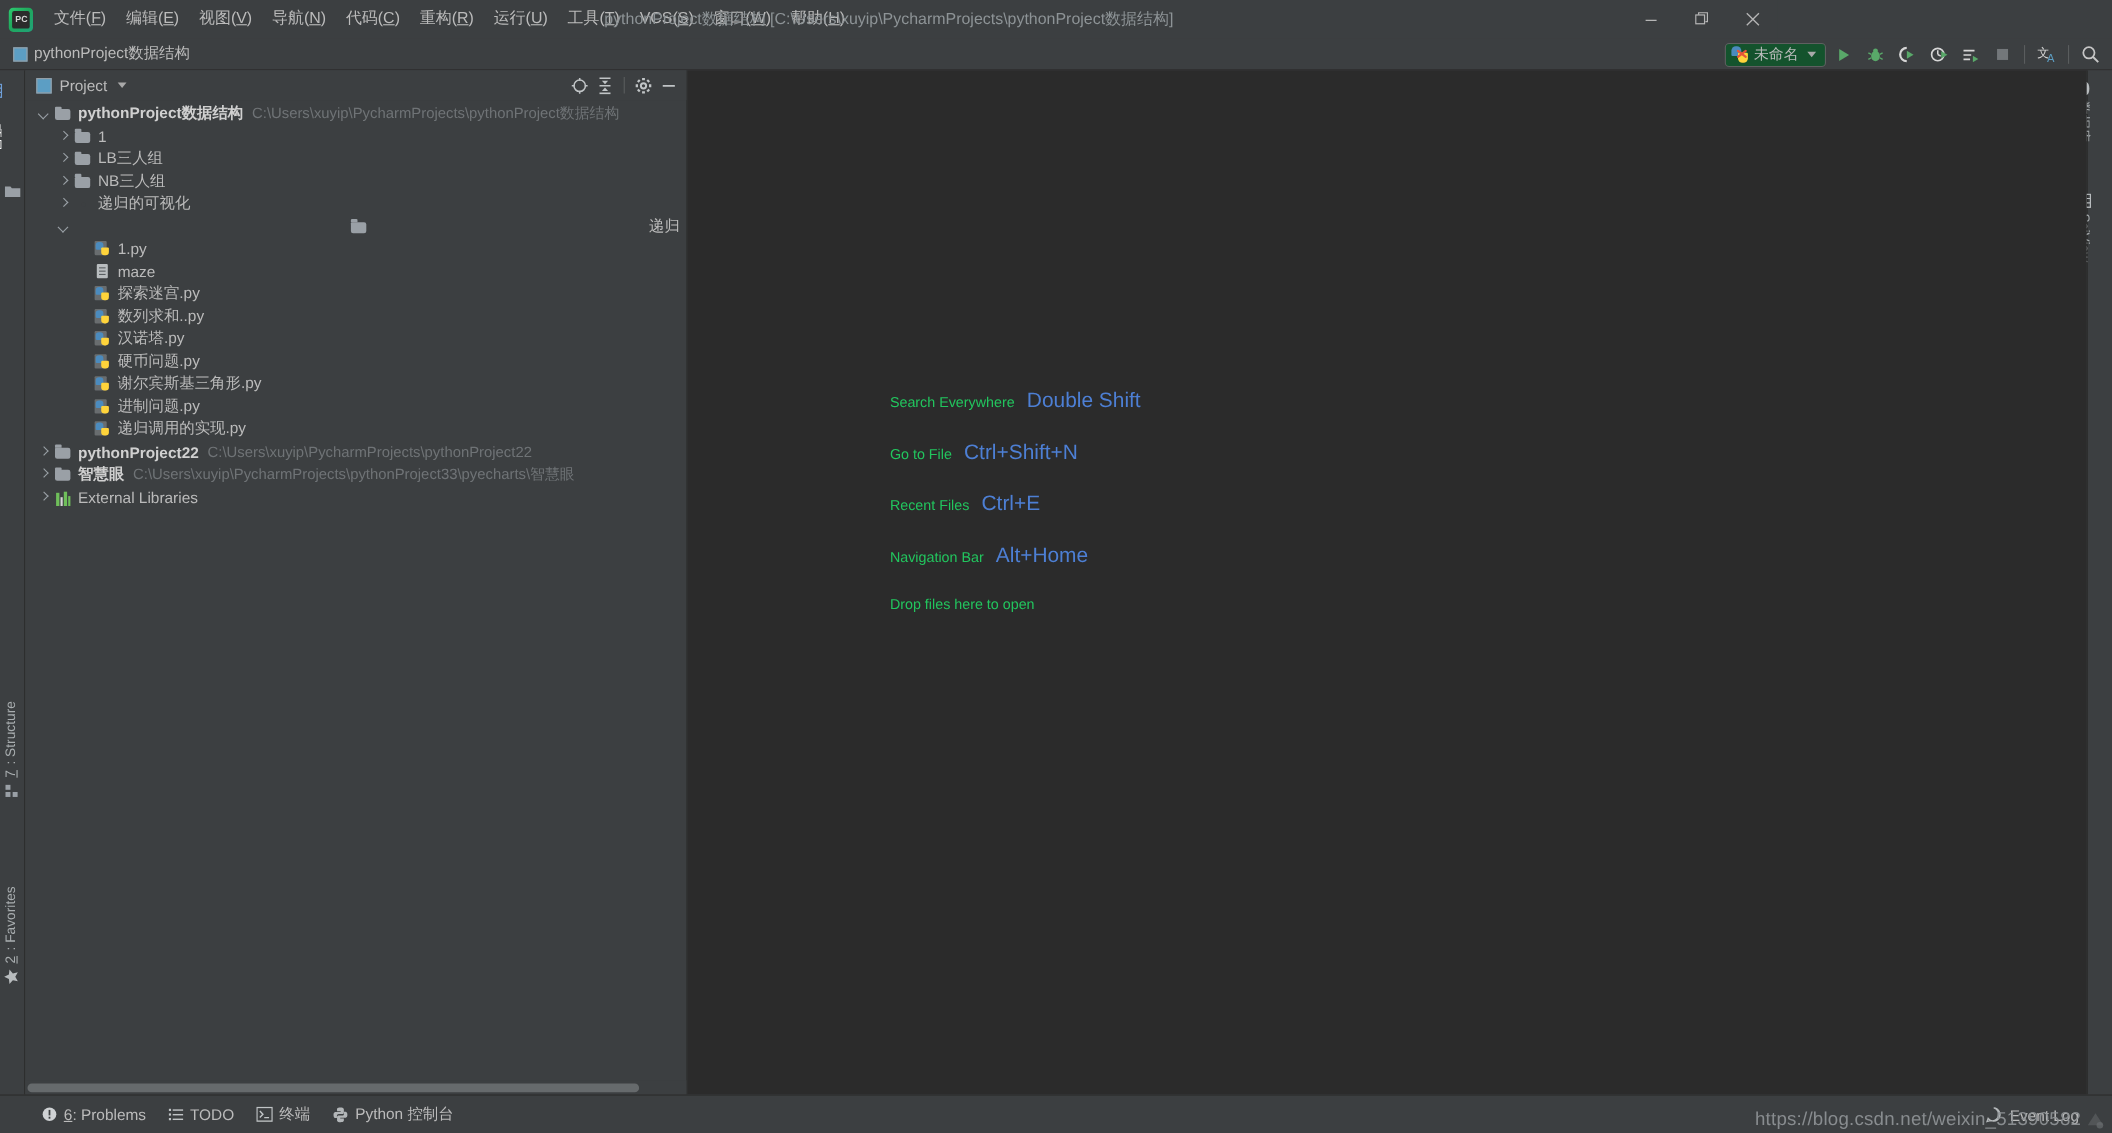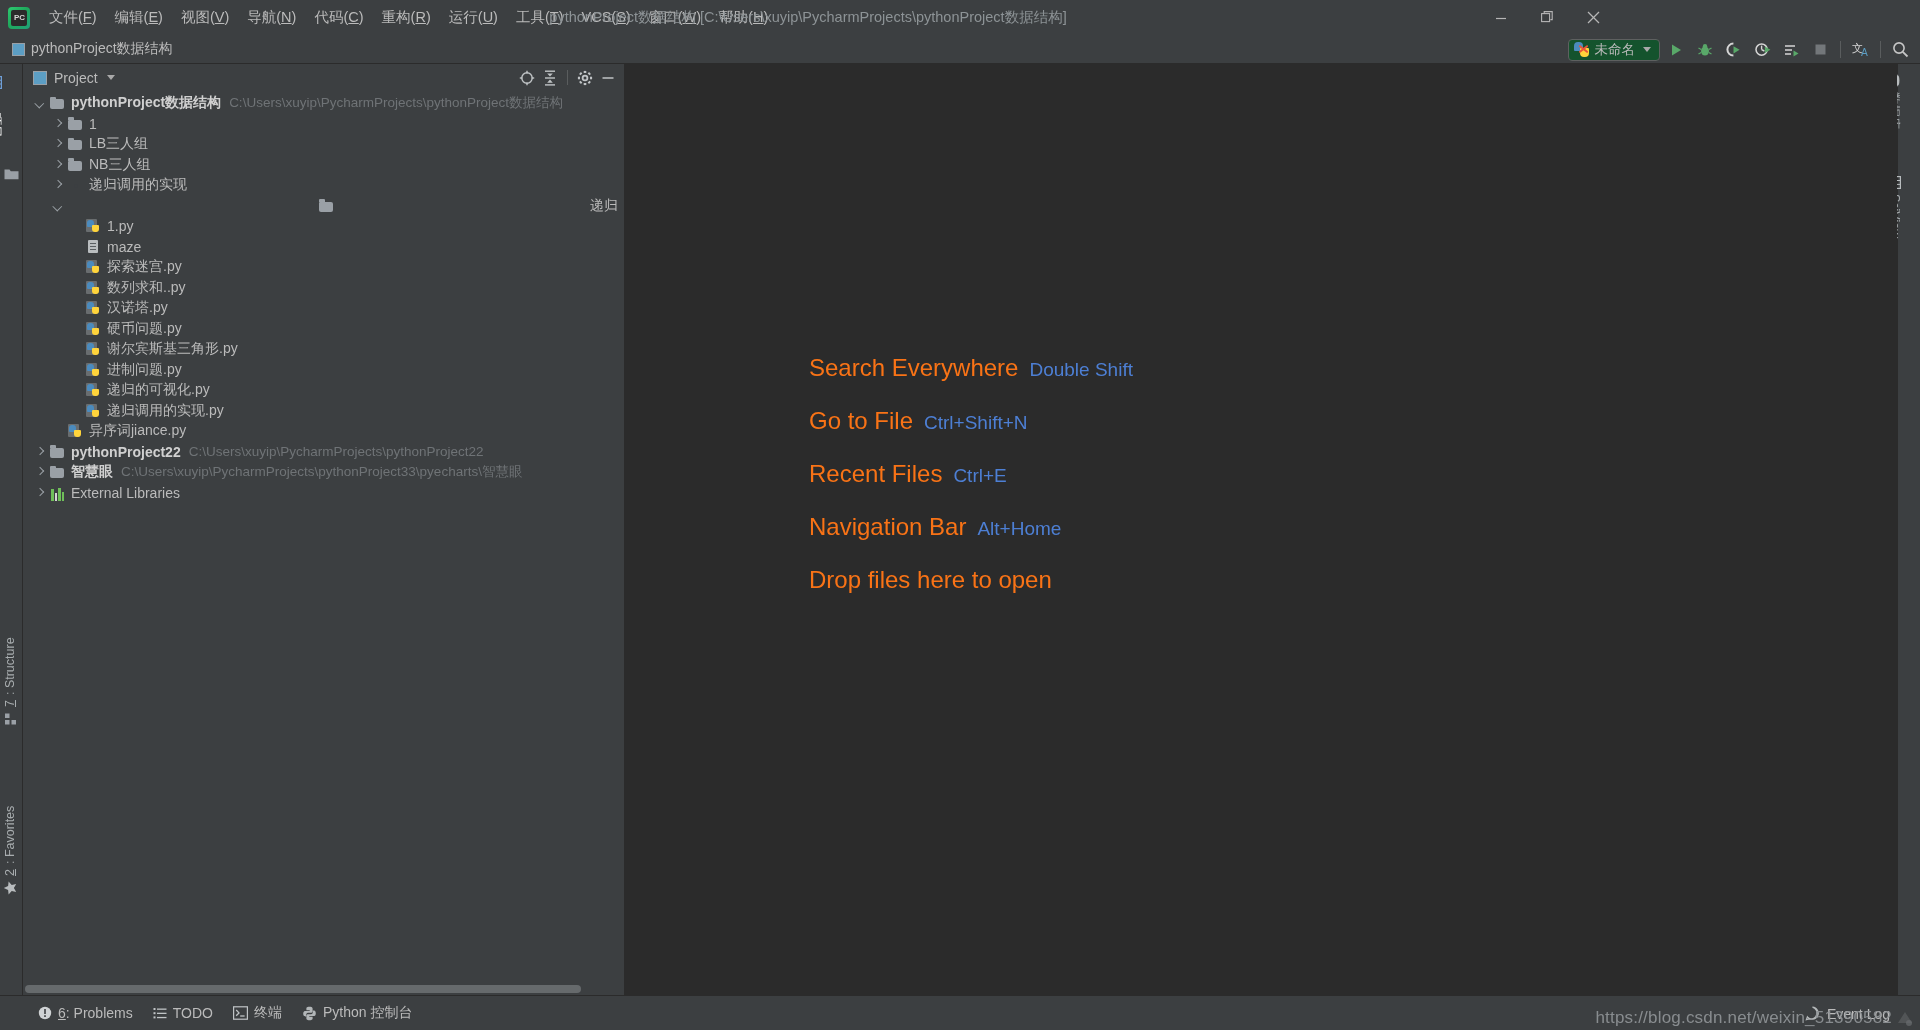--- a/index.html
+++ b/index.html
@@ -226,21 +226,21 @@
   
   .editor {
     position: absolute; left: 625px; top: 64px; right: 23px; bottom: 35px;
     background: #2b2b2b; overflow: hidden;
   }
   .hints {
     position: absolute; left: 184px; top: 290px;
     display: flex; flex-direction: column; gap: 25px;
   }
   .hint { display: flex; align-items: baseline; gap: 11px; white-space: nowrap; }
-  .hint .lbl { color: #f97316; font-size: 24px; }
+  .hint .lbl { color: #22c55e; font-size: 13px; }
   .hint .key { color: #4d7fd4; font-size: 19px; }
 
   
   .statusbar {
     position: absolute; left: 0; bottom: 0; width: 1920px; height: 35px;
     background: #3c3f41; border-top: 1px solid #2b2b2b;
     display: flex; align-items: center;
   }
   .sb-item {
     display: flex; align-items: center; gap: 6px; margin-left: 20px;
@@ -517,21 +517,21 @@
         <div class="row" style="padding-left: 28px;">
           <span class="arrow right"></span>
           <span class="ico folder"></span>
           <span class="nm">NB三人组</span>
         </div>
         <div class="row" style="padding-left: 28px;">
           <span class="arrow right"></span>
           <span class="ico folder-src">
             <span class="dot"></span>
           </span>
-          <span class="nm">递归调用的实现</span>
+          <span class="nm">递归的可视化</span>
         </div>
         <div class="row" style="padding-left: 28px; justify-content: space-between;">
           <span class="arrow down"></span>
           <span class="ico folder"></span>
           <span class="nm">递归</span>
         </div>
         <div class="row" style="padding-left: 46px;">
           <span class="arrow"></span>
           <span class="ico py">
             <span class="pg"></span>
@@ -603,39 +603,21 @@
           </span>
           <span class="nm">进制问题.py</span>
         </div>
         <div class="row" style="padding-left: 46px;">
           <span class="arrow"></span>
           <span class="ico py">
             <span class="pg"></span>
             <span class="pb1"></span>
             <span class="pb2"></span>
           </span>
-          <span class="nm">递归的可视化.py</span>
-        </div>
-        <div class="row" style="padding-left: 46px;">
-          <span class="arrow"></span>
-          <span class="ico py">
-            <span class="pg"></span>
-            <span class="pb1"></span>
-            <span class="pb2"></span>
-          </span>
           <span class="nm">递归调用的实现.py</span>
-        </div>
-        <div class="row" style="padding-left: 28px;">
-          <span class="arrow"></span>
-          <span class="ico py">
-            <span class="pg"></span>
-            <span class="pb1"></span>
-            <span class="pb2"></span>
-          </span>
-          <span class="nm">异序词jiance.py</span>
         </div>
         <div class="row" style="padding-left: 10px;">
           <span class="arrow right"></span>
           <span class="ico folder"></span>
           <span class="nm bold">pythonProject22</span>
           <span class="path">C:\Users\xuyip\PycharmProjects\pythonProject22</span>
         </div>
         <div class="row" style="padding-left: 10px;">
           <span class="arrow right"></span>
           <span class="ico folder"></span>

